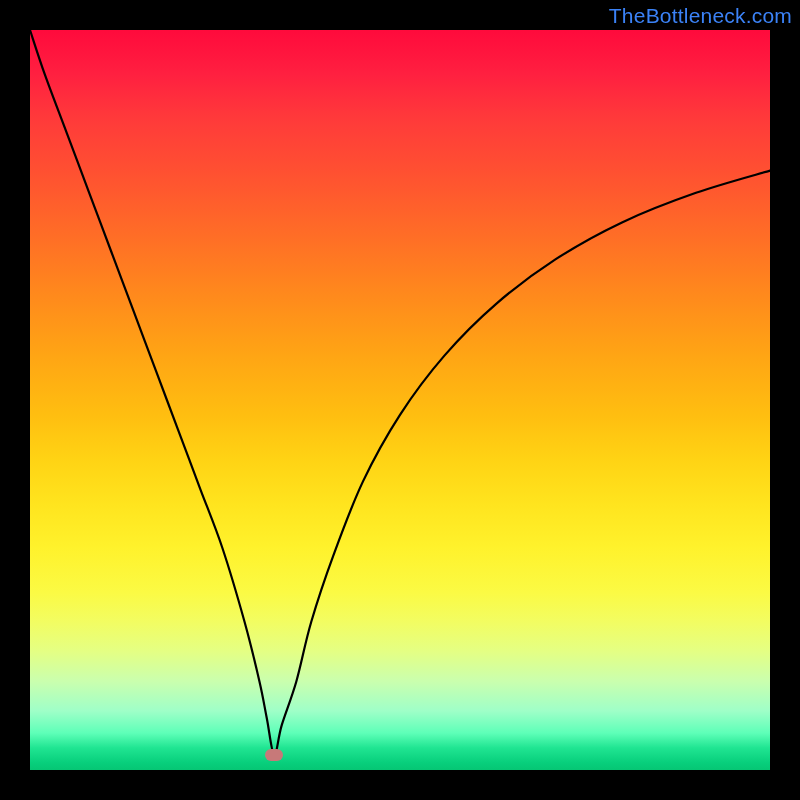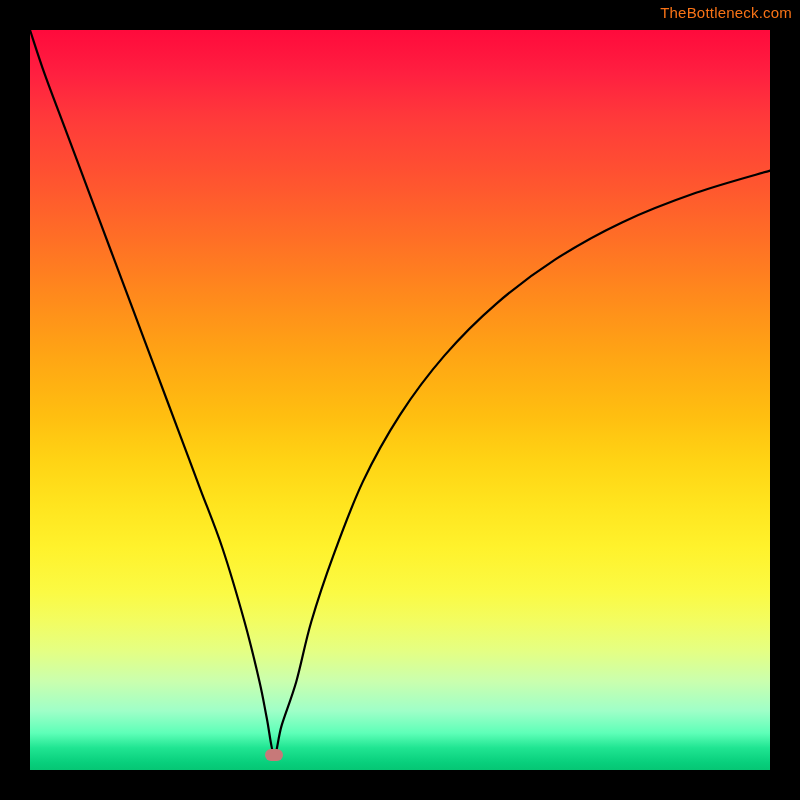--- a/index.html
+++ b/index.html
@@ -53,22 +53,22 @@
     width: 18px;
     height: 12px;
     background: #c77979;
     border-radius: 7px;
     transform: translate(-50%, -50%);
   }
   .watermark {
     position: absolute;
     top: 4px;
     right: 8px;
-    color: #f97316;
-    font-size: 15px;
+    color: #3b82f6;
+    font-size: 21px;
     letter-spacing: 0.2px;
     user-select: none;
   }
   svg.curve {
     position: absolute;
     left: 0; top: 0;
     width: 740px;
     height: 740px;
     overflow: visible;
   }

